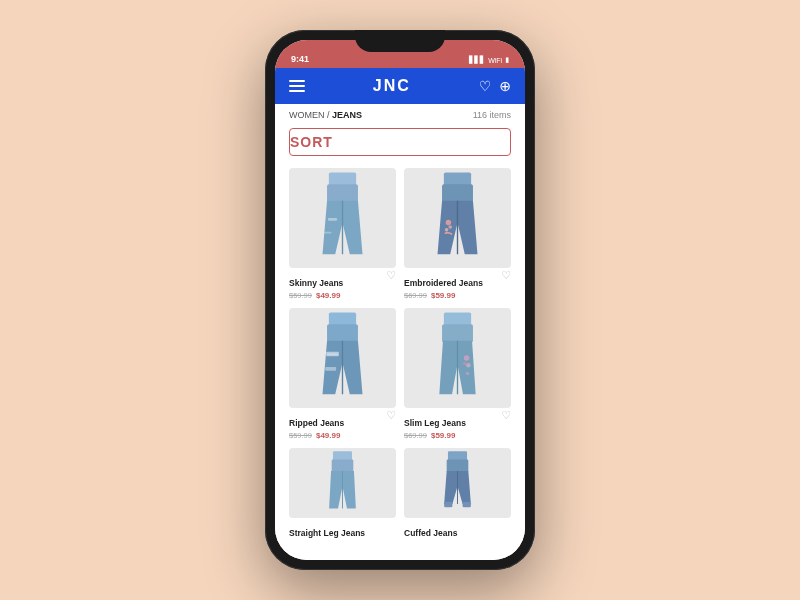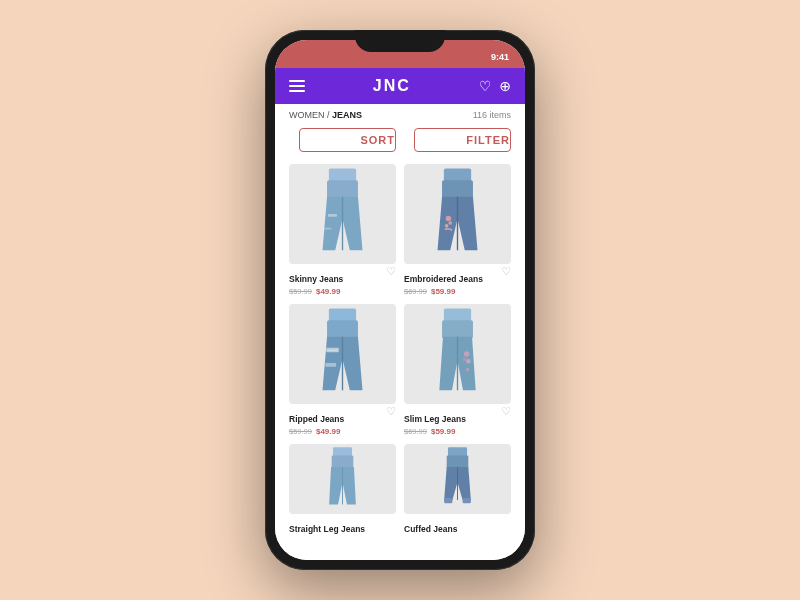--- a/index.html
+++ b/index.html
@@ -51,21 +51,20 @@
 
     
     .status-bar {
       height: 28px;
       background: #c55a5a;
       display: flex;
       align-items: flex-end;
       justify-content: space-between;
       padding: 0 16px 4px;
       flex-shrink: 0;
-      flex-direction: column;
     }
 
     .status-time {
       font-size: 9px;
       font-weight: 700;
       color: #fff;
       padding-top: 12px;
     }
 
     .status-icons {
@@ -75,21 +74,21 @@
       padding-top: 12px;
     }
 
     .status-icons span {
       color: #fff;
       font-size: 7px;
     }
 
     
     .header {
-      background: #6d28d9;
+      background: #1d4ed8;
       height: 36px;
       display: flex;
       align-items: center;
       justify-content: space-between;
       padding: 0 14px;
       flex-shrink: 0;
     }
 
     .hamburger-icon {
       display: flex;
@@ -158,28 +157,27 @@
       padding: 4px 14px 8px;
       background: #fff;
       flex-shrink: 0;
     }
 
     .filter-btn {
       flex: 1;
       border: 1.5px solid #c55a5a;
       background: #fff;
       color: #c55a5a;
-      font-size: 11px;
+      font-size: 14px;
       font-weight: 700;
       letter-spacing: 1px;
       padding: 5px 0;
       border-radius: 4px;
       cursor: pointer;
-      text-align: right;
-      margin-left: 10px;
+      text-align: left;
     }
 
     
     .product-grid {
       flex: 1;
       overflow-y: auto;
       background: #fff;
       padding: 4px 14px 10px;
     }
 
@@ -301,21 +299,20 @@
       <div class="breadcrumb">
         <span>WOMEN</span>
         <span> / </span>
         <span class="current">JEANS</span>
       </div>
       <span class="item-count">116 items</span>
     </div>
 
     <div class="filter-bar">
       <button class="filter-btn">SORT</button>
-      <button class="filter-btn">FILTER</button>
     </div>
 
     <div class="product-grid">
 
       <div class="grid-row">
 
         <div class="product-card">
           <div class="product-image colorway-1">
             <div class="product-image-bg">
               <svg class="jeans-svg" viewBox="0 0 60 110">

